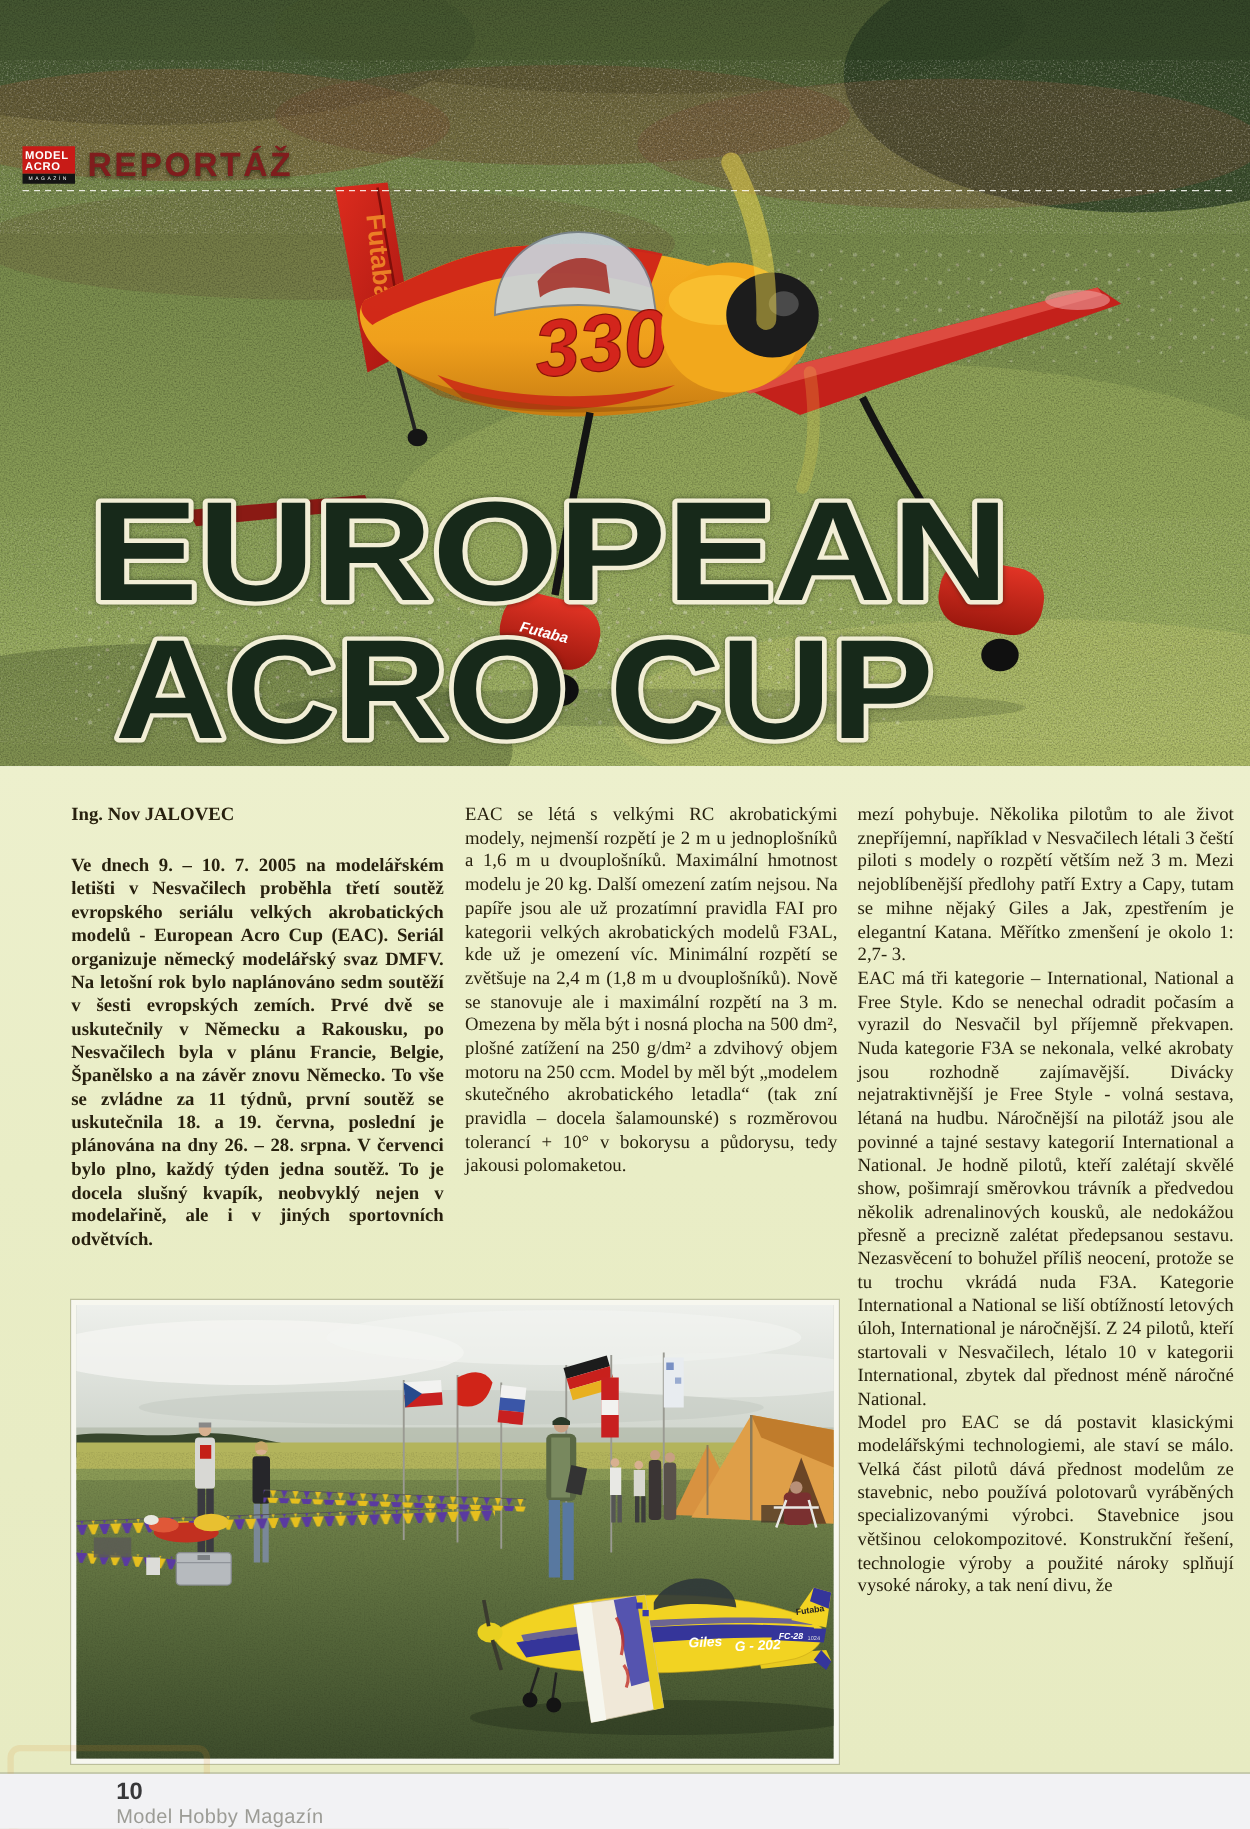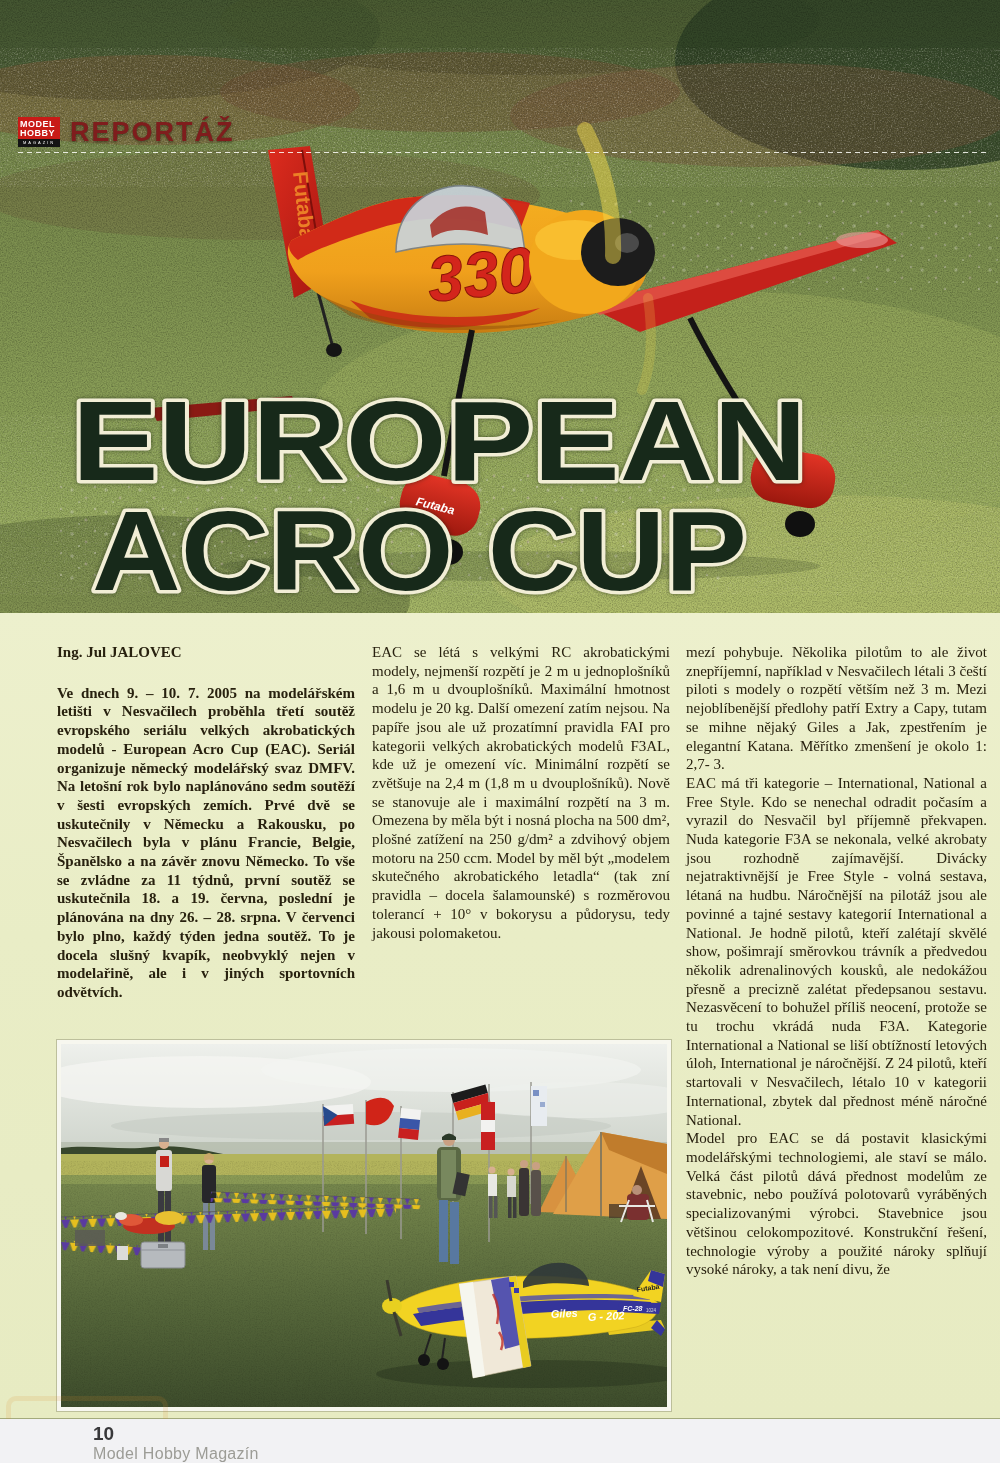--- a/index.html
+++ b/index.html
@@ -172,37 +172,37 @@
           </g>
           <ellipse cx="800" cy="524" rx="15" ry="13" fill="#101010"></ellipse>
         </g>
       </g>
     </svg>
 
     <div class="masthead">
       <div class="logo">
         <div class="logo-red">
           <span>MODEL</span>
-          <span>HOBBY</span>
+          <span>ACRO</span>
         </div>
         <div class="logo-black">MAGAZÍN</div>
       </div>
       <div class="section-label">REPORTÁŽ</div>
     </div>
     <div class="dash-line"></div>
 
     <svg class="title-svg" width="1000" height="613" viewBox="0 0 1000 613">
       <text x="72" y="480" font-size="113" textLength="735" lengthAdjust="spacingAndGlyphs" fill="#17291a" stroke="#f2eed6" stroke-width="7" stroke-linejoin="round" paint-order="stroke fill">EUROPEAN</text>
       <text x="92" y="590" font-size="113" textLength="655" lengthAdjust="spacingAndGlyphs" fill="#17291a" stroke="#f2eed6" stroke-width="7" stroke-linejoin="round" paint-order="stroke fill">ACRO CUP</text>
     </svg>
   </section>
 
   <section class="panel">
     <div class="col col1">
-      <p class="author">Ing. Jul JALOVEC</p>
+      <p class="author">Ing. Nov JALOVEC</p>
       <p class="lead">Ve dnech 9. – 10. 7. 2005 na modelářském letišti v Nesvačilech  proběhla třetí soutěž evropského seriálu velkých akrobatických modelů - European Acro Cup (EAC). Seriál organizuje německý modelářský svaz DMFV.  Na letošní rok bylo naplánováno sedm soutěží v šesti evropských zemích. Prvé dvě se uskutečnily v Německu a Rakousku, po Nesvačilech byla v plánu Francie, Belgie, Španělsko a na závěr znovu Německo. To vše se zvládne za 11 týdnů, první soutěž se uskutečnila 18. a 19. června, poslední je plánována na dny 26. – 28. srpna. V červenci bylo plno, každý týden jedna soutěž. To je docela slušný kvapík, neobvyklý nejen v modelařině, ale i v jiných sportovních odvětvích.</p>
     </div>
     <div class="col col2">
       <p>EAC se létá s velkými RC akrobatickými modely, nejmenší rozpětí je 2 m u jednoplošníků a 1,6 m u dvouplošníků. Maximální hmotnost modelu je 20 kg. Další omezení zatím nejsou. Na papíře jsou ale už prozatímní pravidla FAI pro kategorii velkých akrobatických modelů F3AL, kde už je omezení víc. Minimální rozpětí se zvětšuje na 2,4 m (1,8 m u dvouplošníků). Nově se stanovuje ale i maximální rozpětí na 3 m. Omezena by měla být i nosná plocha na 500 dm², plošné zatížení na 250 g/dm² a zdvihový objem motoru na 250 ccm. Model by měl být „modelem skutečného akrobatického letadla“ (tak zní pravidla – docela šalamounské) s rozměrovou tolerancí + 10° v bokorysu a půdorysu, tedy jakousi polomaketou.</p>
     </div>
     <div class="col col3">
       <p>mezí pohybuje. Několika pilotům to ale život znepříjemní, například v Nesvačilech létali 3 čeští piloti s modely o rozpětí větším než 3 m. Mezi nejoblíbenější předlohy patří Extry a Capy, tutam se mihne nějaký Giles a Jak, zpestřením je elegantní Katana. Měřítko zmenšení je okolo 1: 2,7- 3.</p>
       <p>EAC má tři kategorie – International, National a Free Style. Kdo se nenechal odradit počasím a vyrazil do Nesvačil byl příjemně překvapen. Nuda kategorie F3A se nekonala, velké akrobaty jsou rozhodně zajímavější. Divácky nejatraktivnější je Free Style - volná sestava, létaná na hudbu. Náročnější na pilotáž jsou ale povinné a tajné sestavy kategorií International a National. Je hodně pilotů, kteří zalétají skvělé show, pošimrají směrovkou trávník a předvedou několik adrenalinových kousků, ale nedokážou přesně a precizně zalétat předepsanou sestavu. Nezasvěcení to bohužel příliš neocení, protože se tu trochu vkrádá nuda F3A. Kategorie International a National se liší obtížností letových úloh, International je náročnější. Z 24 pilotů, kteří startovali v Nesvačilech, létalo 10 v kategorii International, zbytek dal přednost méně náročné National.</p>
       <p>Model pro EAC se dá postavit klasickými modelářskými technologiemi, ale staví se málo. Velká část pilotů dává přednost modelům ze stavebnic, nebo používá polotovarů vyráběných specializovanými výrobci. Stavebnice jsou většinou celokompozitové. Konstrukční řešení, technologie výroby a použité nároky splňují vysoké nároky, a tak není divu, že</p>
     </div>

